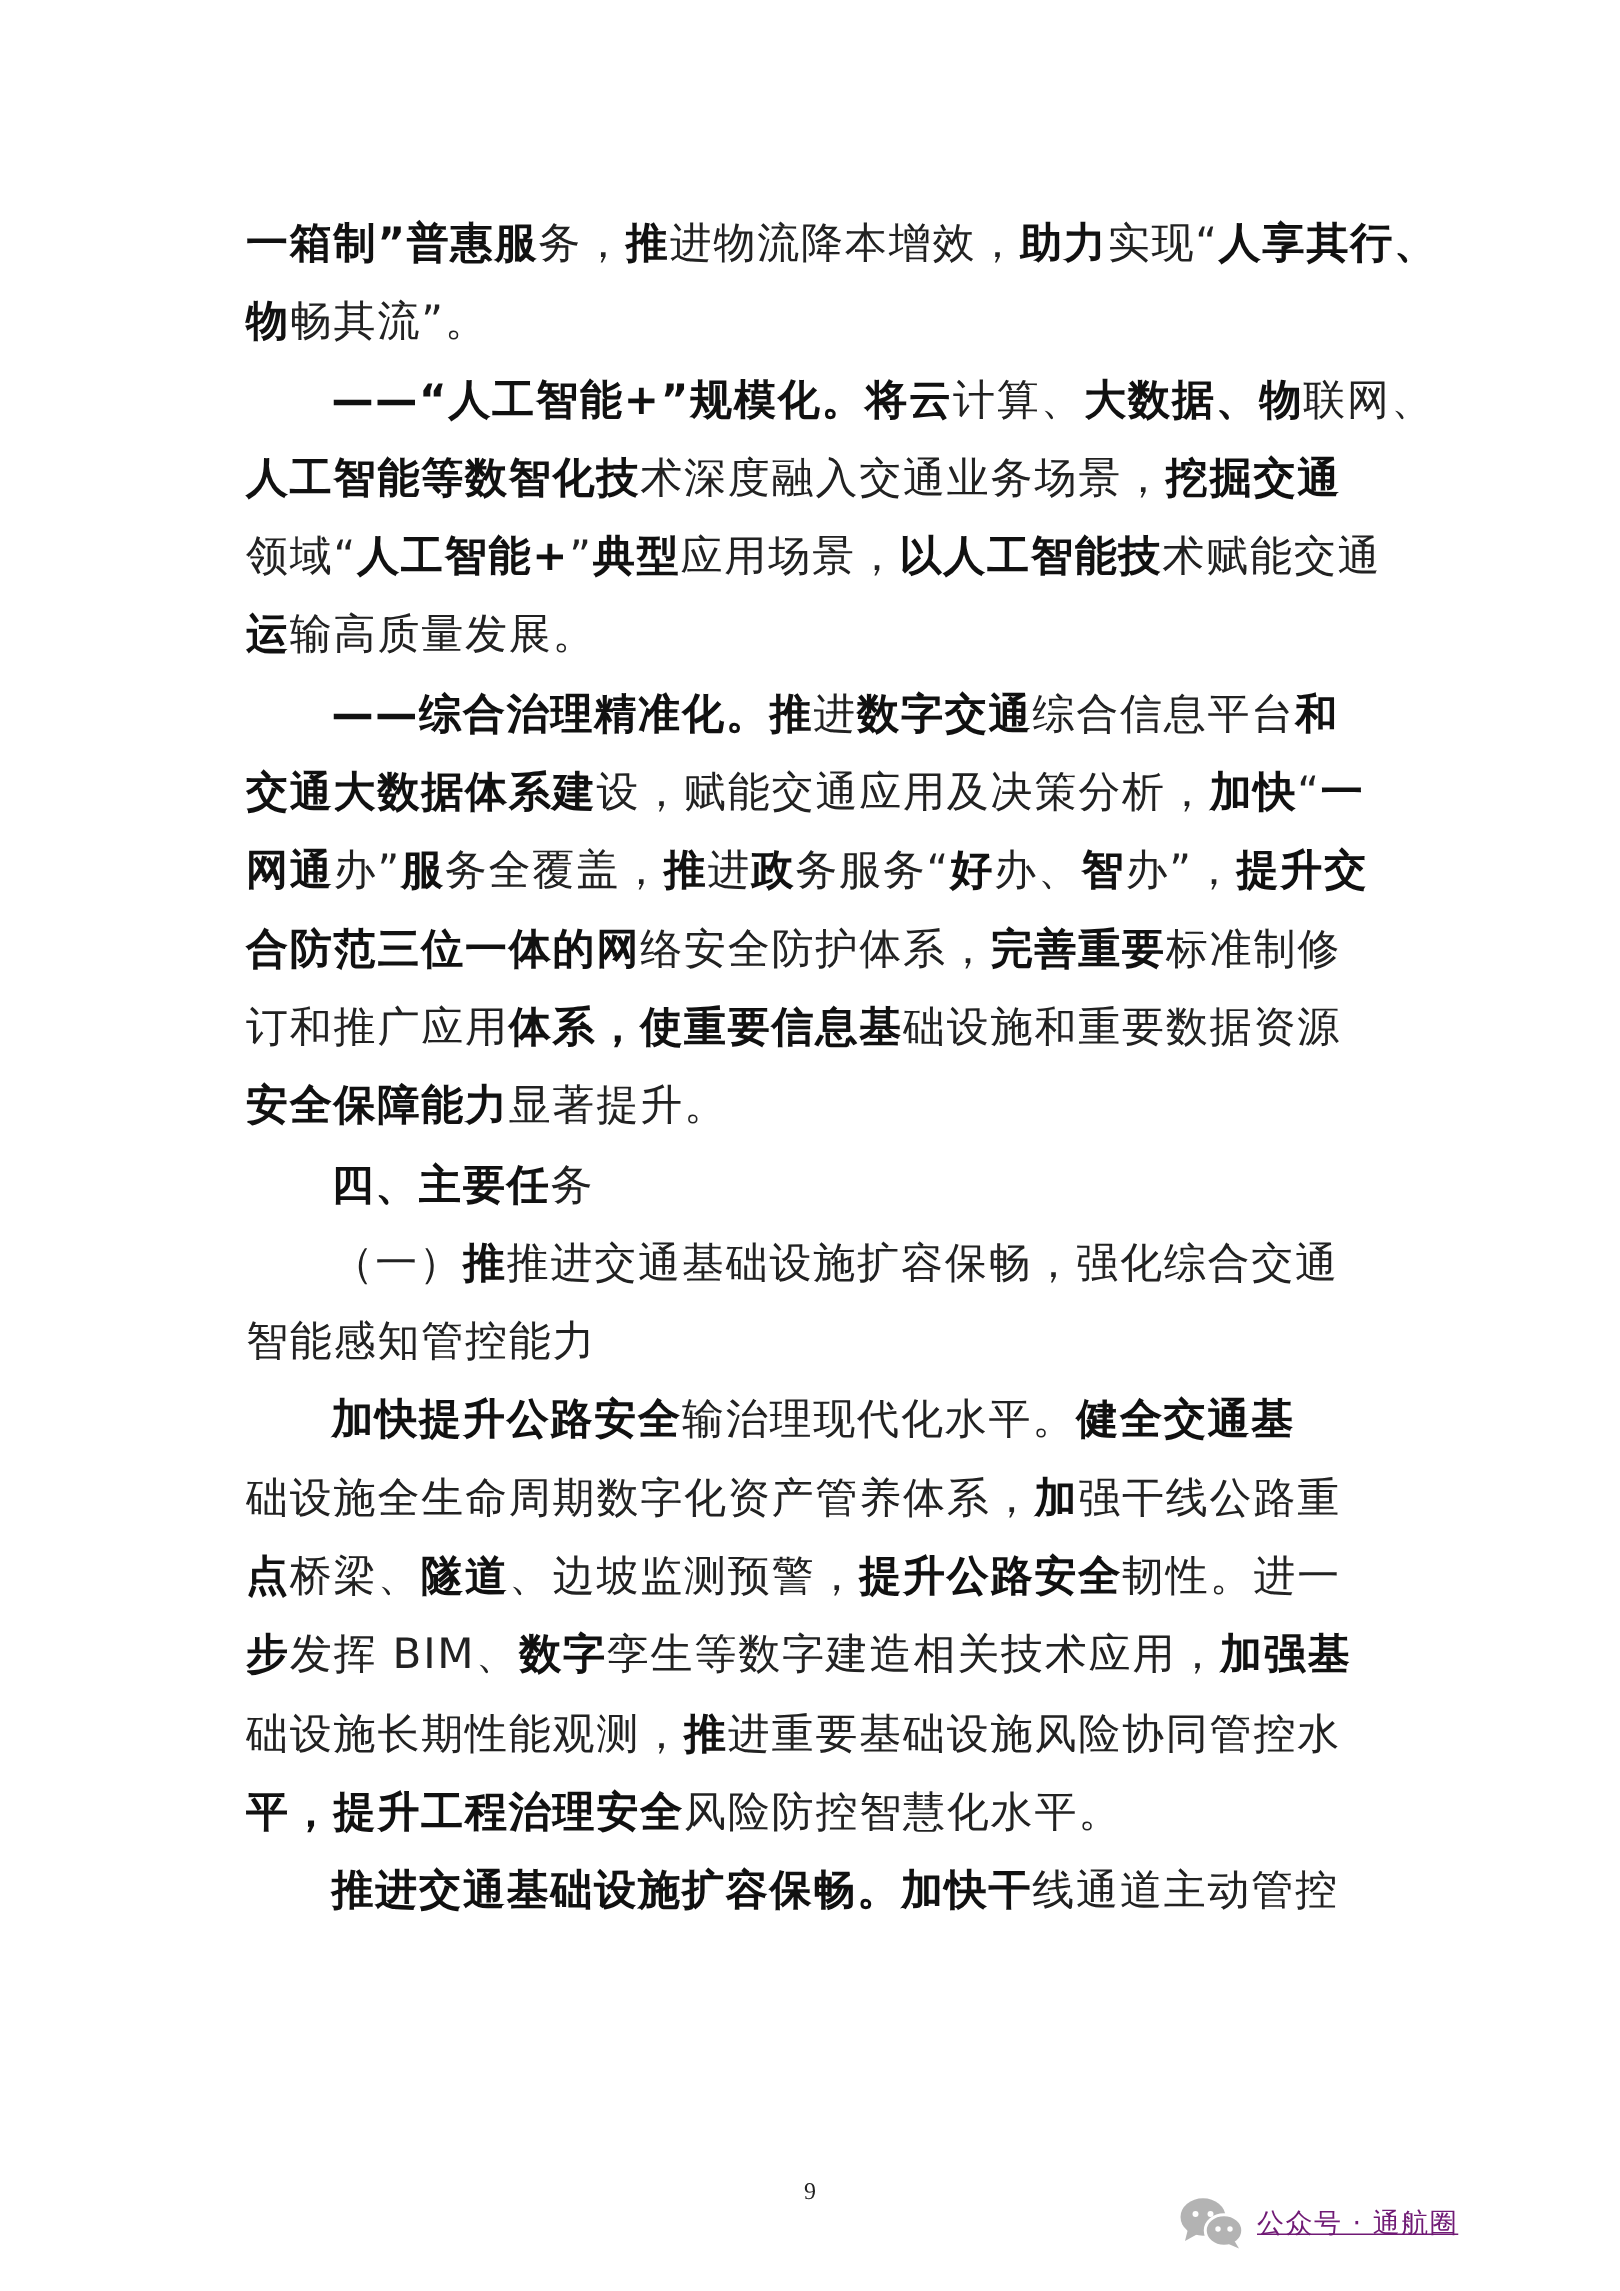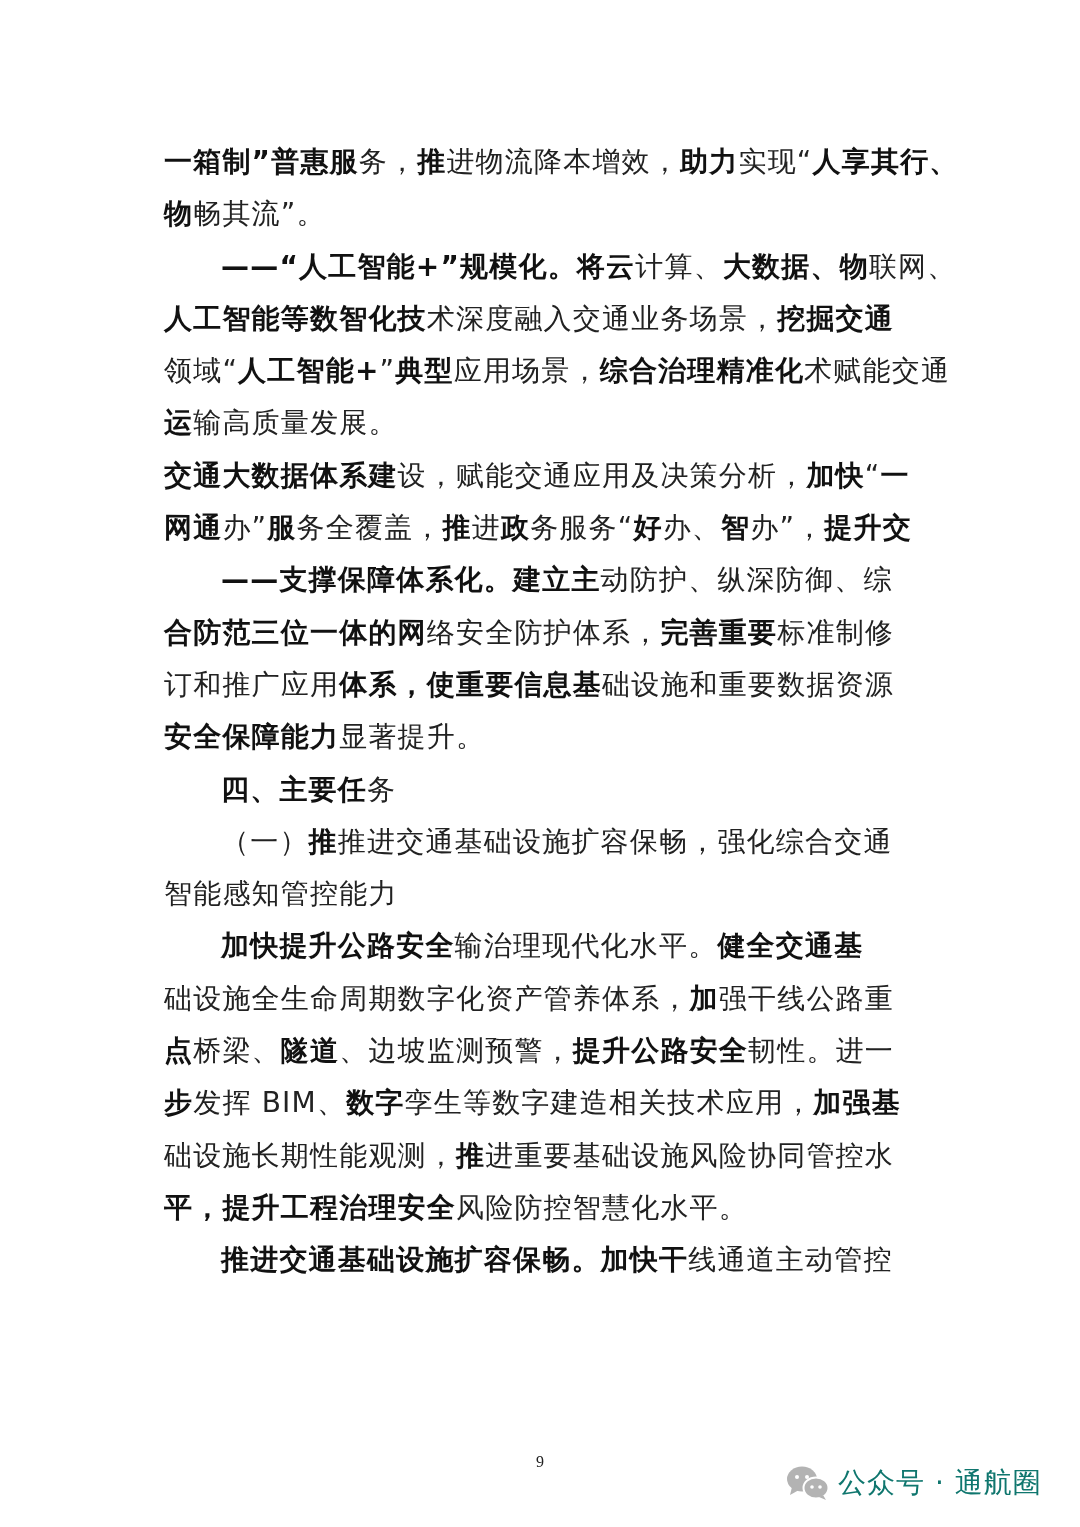--- a/index.html
+++ b/index.html
@@ -8,37 +8,37 @@
   .page { position: absolute; left: 0; top: 0; width: 1080px; height: 1527px; background: #fff; }
   .content { position: absolute; left: 164px; top: 136px; width: 756px; }
   .line { height: 52.3px; line-height: 52.3px; font-size: 28px; white-space: nowrap;
           letter-spacing: 1.2px; }
   .indent { padding-left: 57px; }
   .b { font-weight: bold; margin-top: 48px; }
   .r { font-weight: normal; color: #222; }
   .page-number { position: absolute; left: 0; width: 1080px; top: 1453px; text-align: center;
                  font-family: "Liberation Serif", "DejaVu Serif", serif; font-size: 16px; color: #222; }
   .watermark { position: absolute; left: 786px; top: 1464px; display: flex; align-items: center;
-               color: #0f766e; font-size: 28px; letter-spacing: 1px; }
+               color: #701a75; font-size: 18px; letter-spacing: 1px; text-decoration: underline; }
   .wm-icon { width: 44px; height: 36px; margin-right: 8px; position: relative; }
 </style>
 </head>
 <body>
 
 <div class="page">
   <div class="content" id="content">
       <div class="line"><span class="b">一箱制”普惠服</span><span class="r">务，</span><span class="b">推</span><span class="r">进物流降本增效，</span><span class="b">助力</span><span class="r">实现“</span><span class="b">人享其行、</span></div>
       <div class="line"><span class="b">物</span><span class="r">畅其流”。</span></div>
       <div class="line indent"><span class="b">——“人工智能+”规模化。将云</span><span class="r">计算、</span><span class="b">大数据、物</span><span class="r">联网、</span></div>
       <div class="line"><span class="b">人工智能等数智化技</span><span class="r">术深度融入交通业务场景，</span><span class="b">挖掘交通</span></div>
-      <div class="line"><span class="r">领域“</span><span class="b">人工智能+</span><span class="r">”</span><span class="b">典型</span><span class="r">应用场景，</span><span class="b">综合治理精准化</span><span class="r">术赋能交通</span></div>
+      <div class="line"><span class="r">领域“</span><span class="b">人工智能+</span><span class="r">”</span><span class="b">典型</span><span class="r">应用场景，</span><span class="b">以人工智能技</span><span class="r">术赋能交通</span></div>
       <div class="line"><span class="b">运</span><span class="r">输高质量发展。</span></div>
+      <div class="line indent"><span class="b">——综合治理精准化。推</span><span class="r">进</span><span class="b">数字交通</span><span class="r">综合信息平台</span><span class="b">和</span></div>
       <div class="line"><span class="b">交通大数据体系建</span><span class="r">设，赋能交通应用及决策分析，</span><span class="b">加快</span><span class="r">“</span><span class="b">一</span></div>
       <div class="line"><span class="b">网通</span><span class="r">办”</span><span class="b">服</span><span class="r">务全覆盖，</span><span class="b">推</span><span class="r">进</span><span class="b">政</span><span class="r">务服务“</span><span class="b">好</span><span class="r">办、</span><span class="b">智</span><span class="r">办”，</span><span class="b">提升交</span></div>
-      <div class="line indent"><span class="b">——支撑保障体系化。建立主</span><span class="r">动防护、纵深防御、综</span></div>
       <div class="line"><span class="b">合防范三位一体的网</span><span class="r">络安全防护体系，</span><span class="b">完善重要</span><span class="r">标准制修</span></div>
       <div class="line"><span class="r">订和推广应用</span><span class="b">体系，使重要信息基</span><span class="r">础设施和重要数据资源</span></div>
       <div class="line"><span class="b">安全保障能力</span><span class="r">显著提升。</span></div>
       <div class="line indent"><span class="b">四、主要任</span><span class="r">务</span></div>
       <div class="line indent"><span class="r">（一）</span><span class="b">推</span><span class="r">推进交通基础设施扩容保畅，强化综合交通</span></div>
       <div class="line"><span class="r">智能感知管控能力</span></div>
       <div class="line indent"><span class="b">加快提升公路安全</span><span class="r">输治理现代化水平。</span><span class="b">健全交通基</span></div>
       <div class="line"><span class="r">础设施全生命周期数字化资产管养体系，</span><span class="b">加</span><span class="r">强干线公路重</span></div>
       <div class="line"><span class="b">点</span><span class="r">桥梁、</span><span class="b">隧道</span><span class="r">、边坡监测预警，</span><span class="b">提升公路安全</span><span class="r">韧性。进一</span></div>
       <div class="line"><span class="b">步</span><span class="r">发挥 BIM、</span><span class="b">数字</span><span class="r">孪生等数字建造相关技术应用，</span><span class="b">加强基</span></div>

